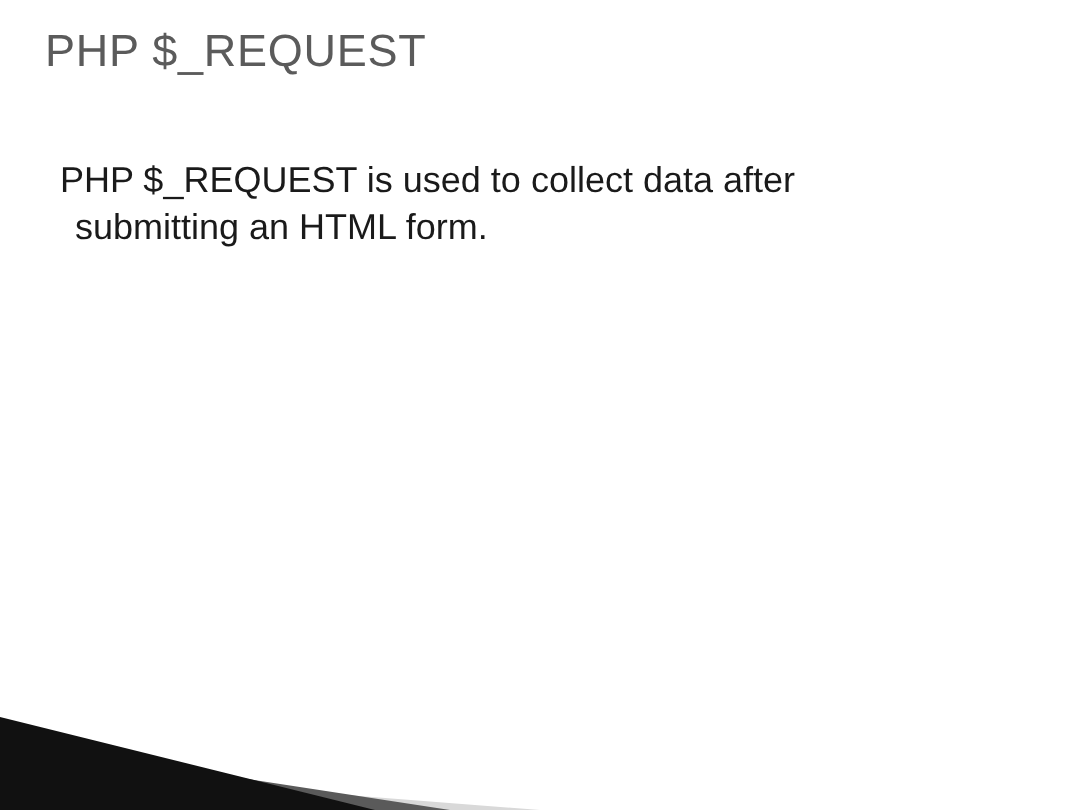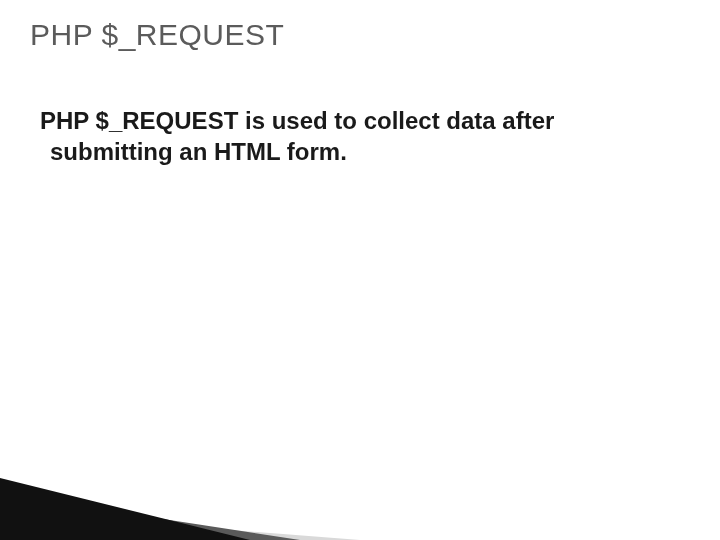--- a/index.html
+++ b/index.html
@@ -22,21 +22,21 @@
     font-weight: 400;
     color: #5b5b5b;
     letter-spacing: 0.5px;
   }
   .body-text {
     position: absolute;
     top: 105px;
     left: 40px;
     right: 60px;
     font-size: 24px;
-    font-weight: 700;
+    font-weight: 400;
     color: #1a1a1a;
     line-height: 1.3;
     padding-left: 10px;
     text-indent: -10px;
   }
   .decor {
     position: absolute;
     left: 0;
     bottom: 0;
     width: 720px;

